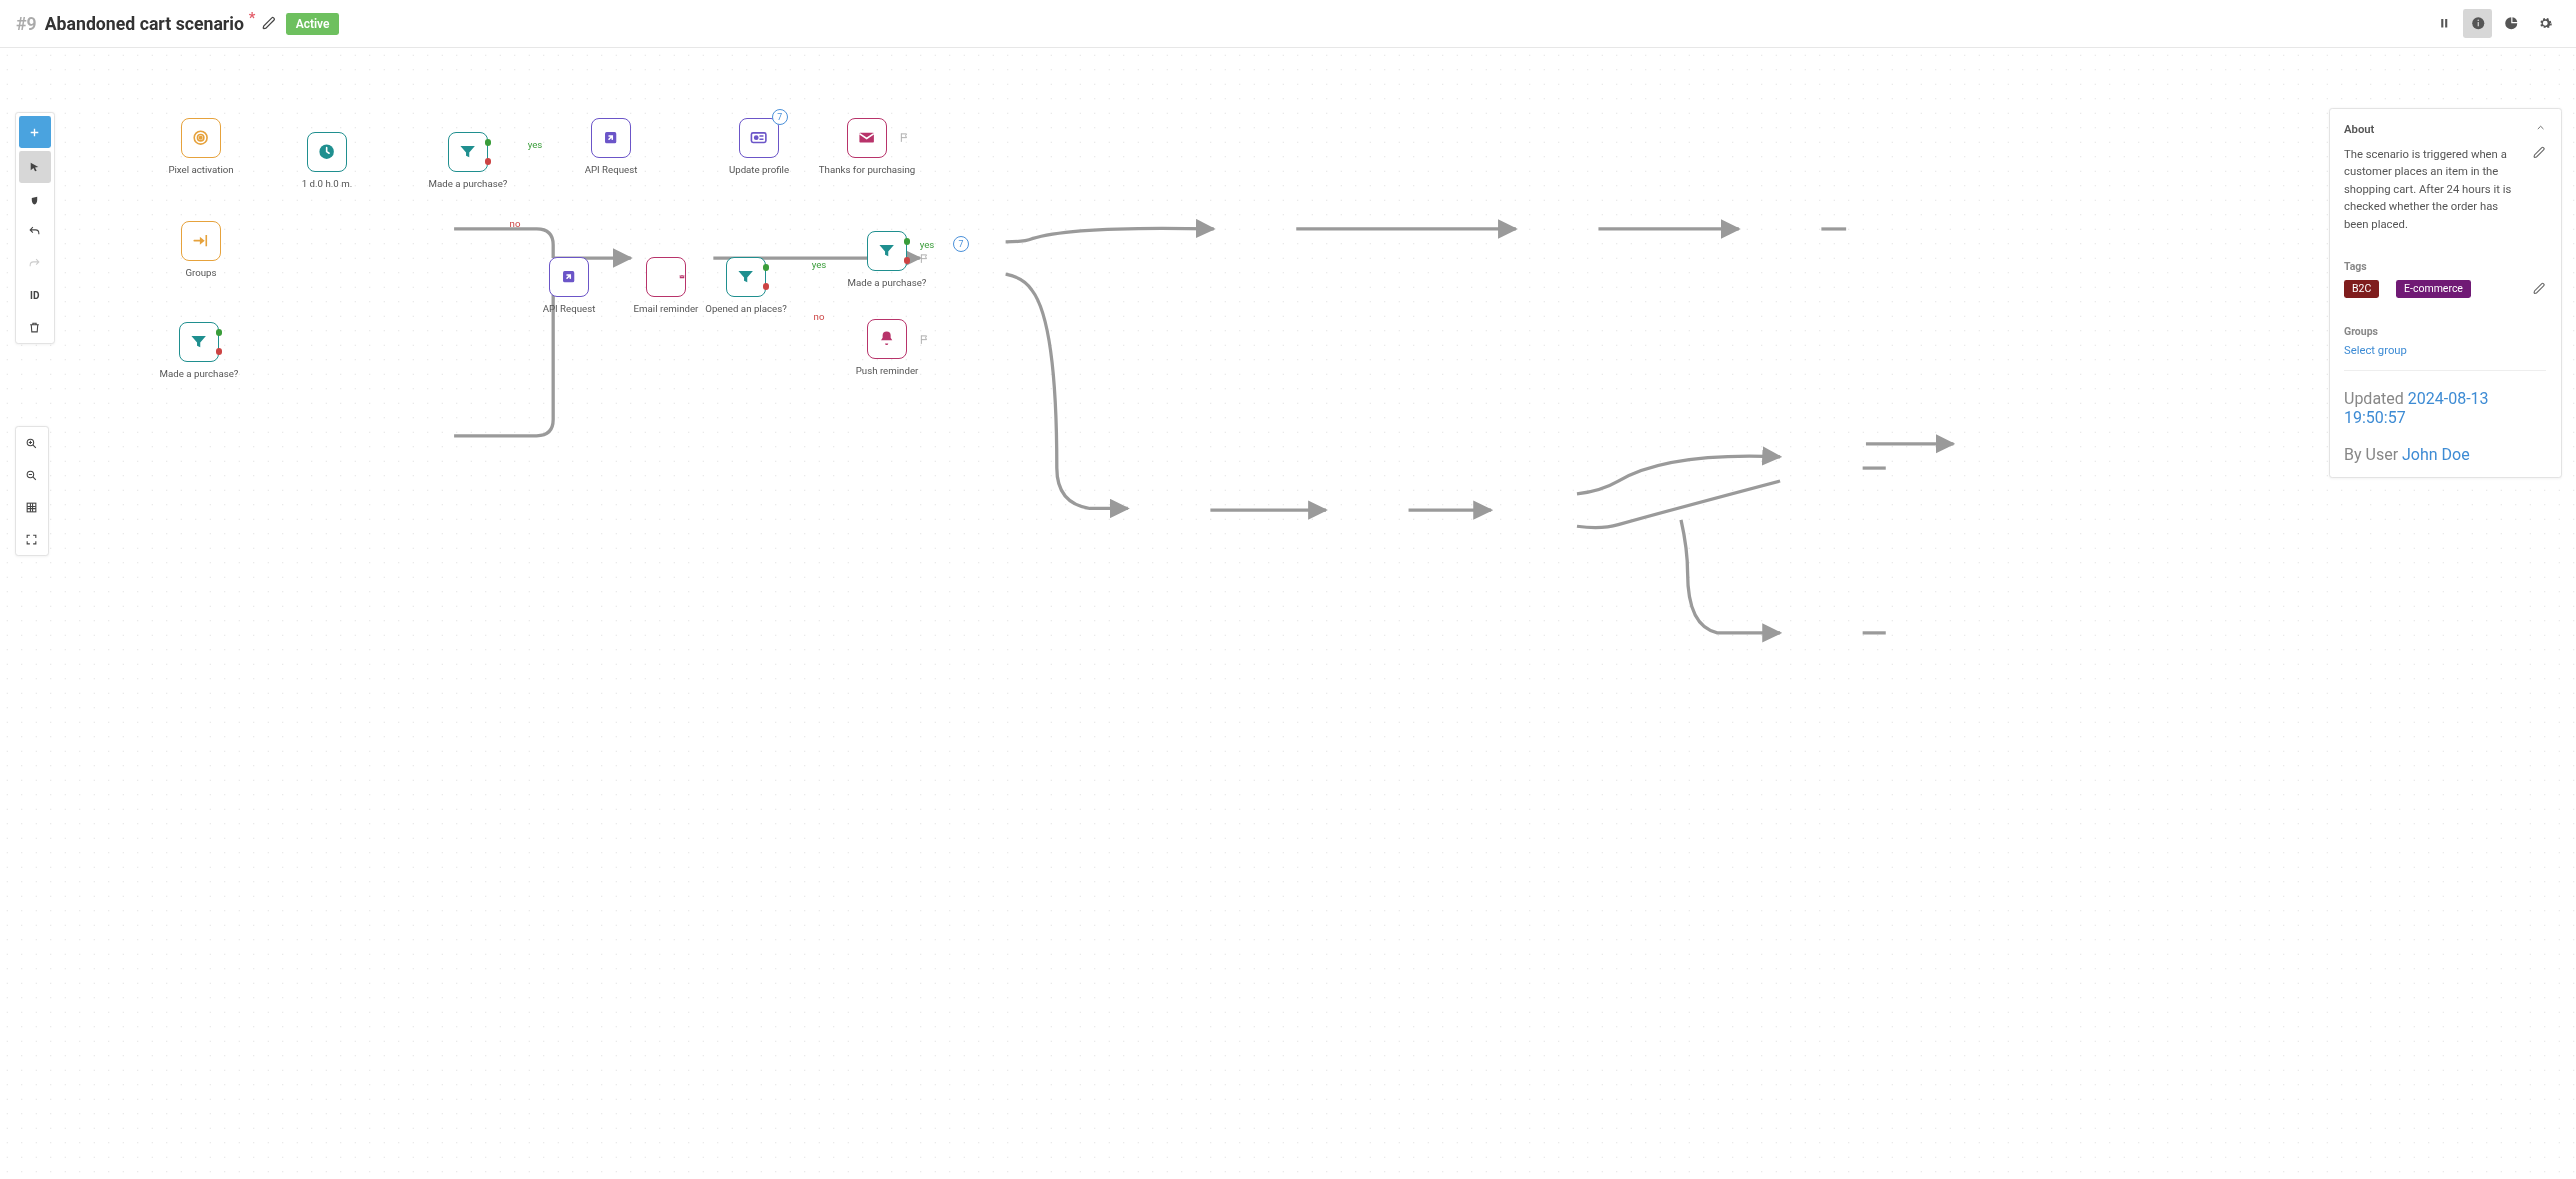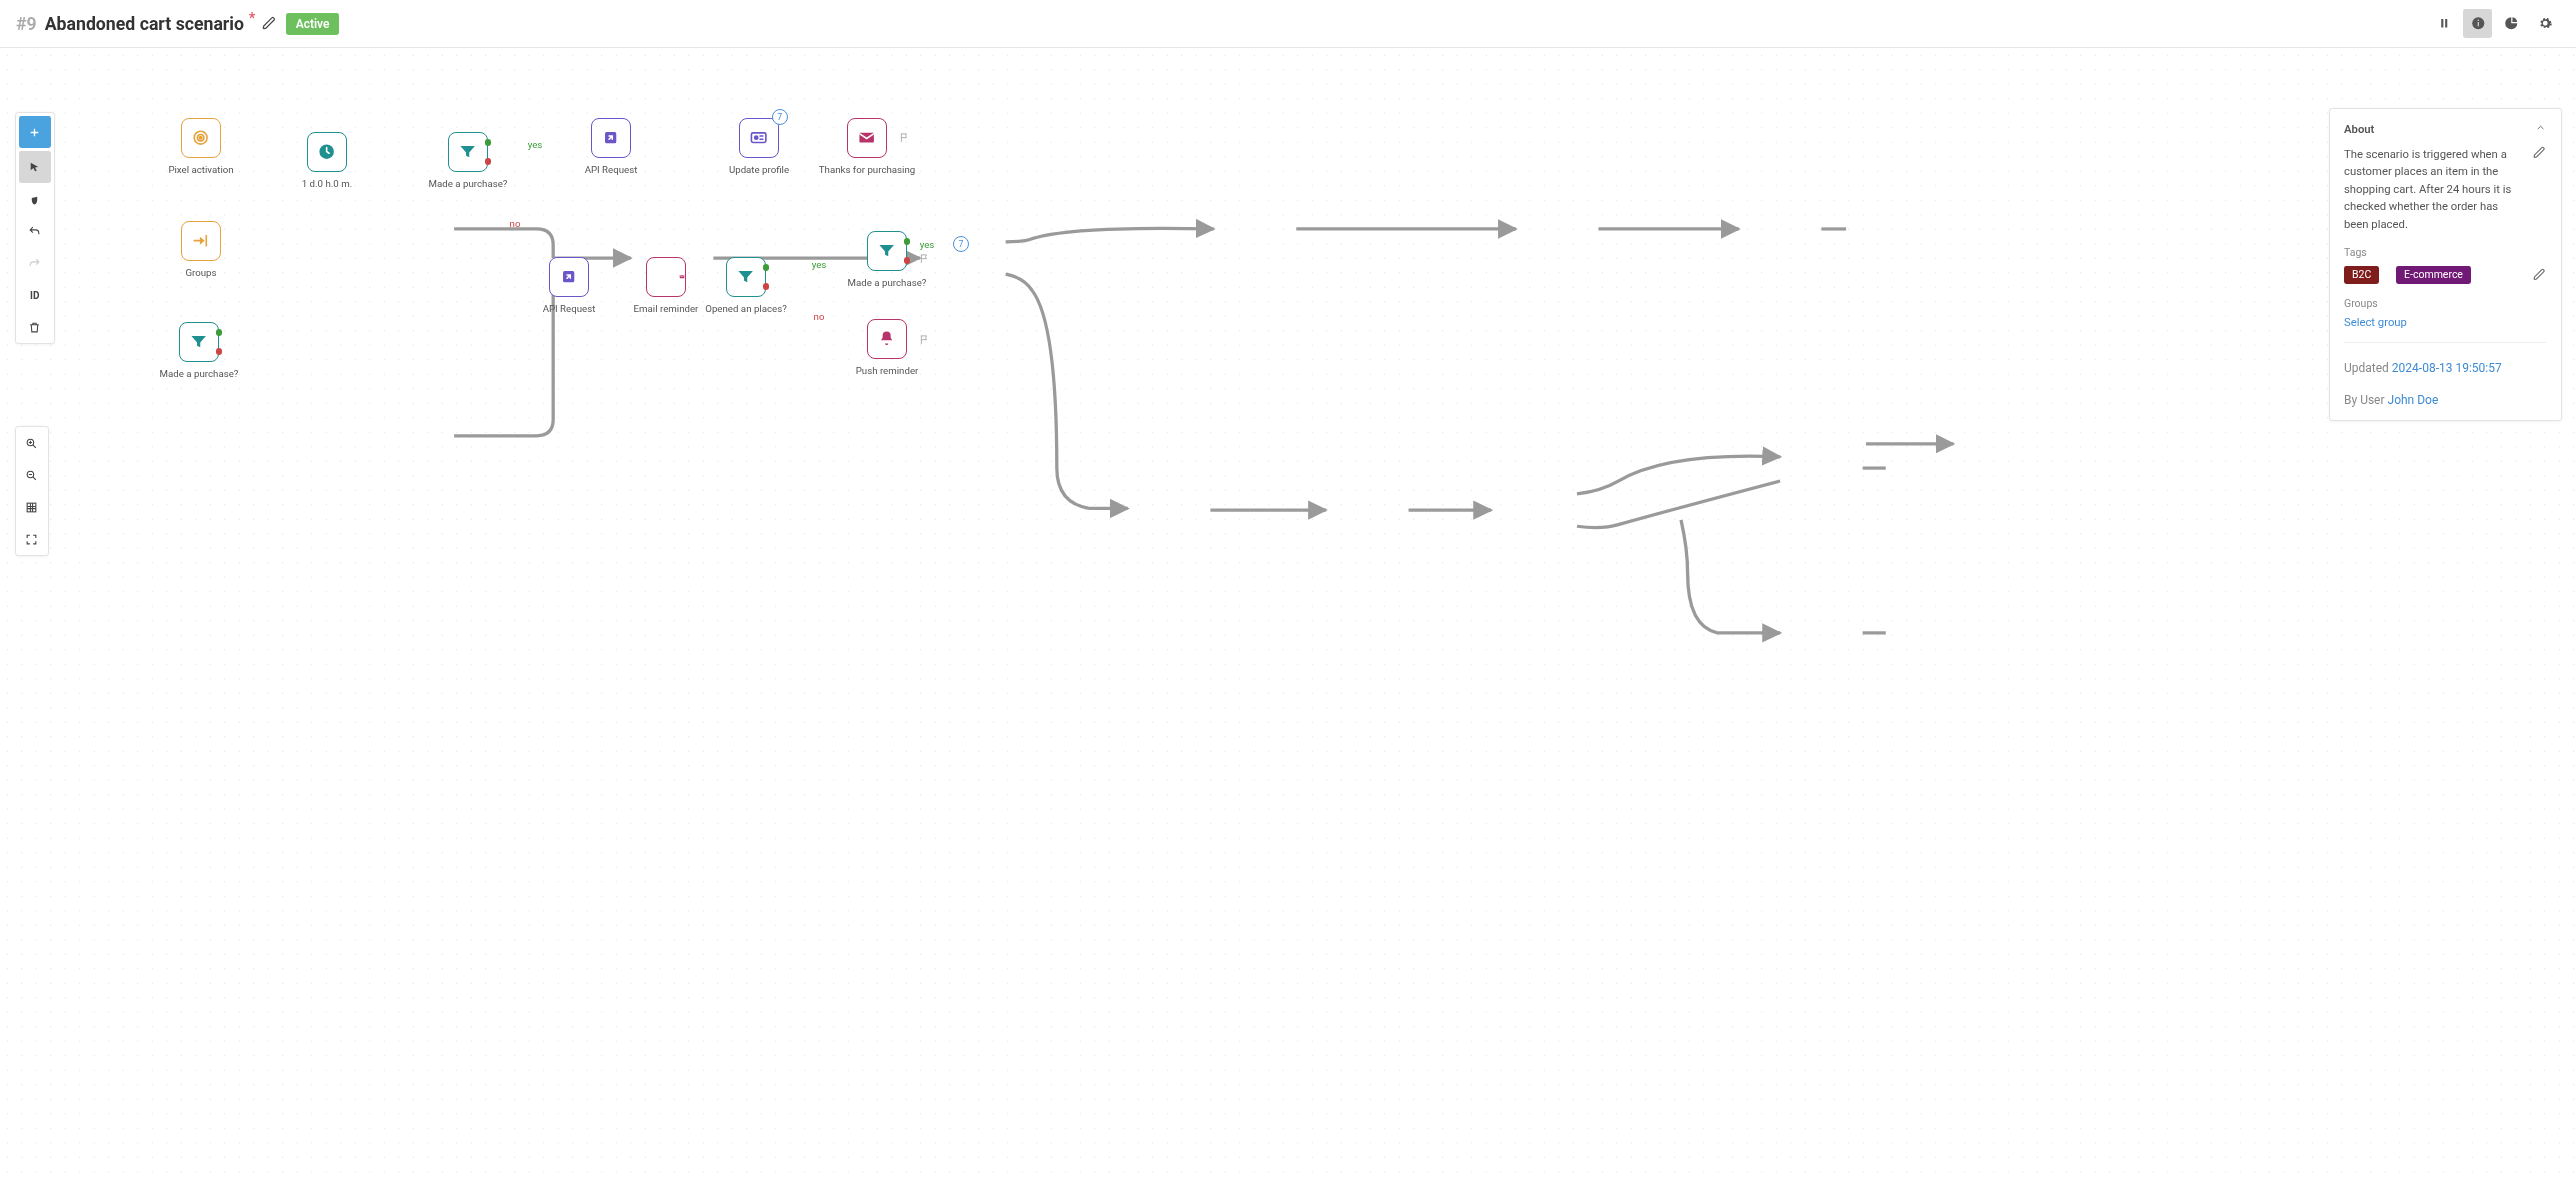--- a/index.html
+++ b/index.html
@@ -137,29 +137,29 @@
     padding: 13px 14.5px;
     z-index: 4;
   }
   .about-heading {
     display: flex; justify-content: space-between; align-items: center;
     font-weight: 600; color: #555; margin-bottom: 9.7px;
   }
   .about-row { display: flex; align-items: flex-start; }
   .about-desc { flex: 1; line-height: 1.55; color: #555; font-size: 11.3px; }
   .about-edit { width: 13px; height: 13px; margin-left: 8px; flex-shrink: 0; cursor: pointer; color: #666; }
-  .about-sub { color: #888; font-size: 10.5px; margin-top: 13px; margin-bottom: 6.4px; }
+  .about-sub { color: #888; font-size: 10.5px; margin-top: 27px; margin-bottom: 6.4px; font-weight: bold; }
   .tags-row { display: flex; align-items: center; }
   .tag { color: #fff; border-radius: 2.4px; padding: 2.4px 8px; font-size: 10.5px; margin-right: 4.8px; }
   .tag.red { background: #7f1d1d; }
   .tag.yellow { background: #701a75; margin-left: 12px; }
   .tags-spacer { flex: 1; }
   .link { color: #3d8bd4; cursor: pointer; }
   .about-hr { border: none; border-top: 0.8px solid #eee; margin: 13px 0 9.7px; }
-  .meta-line { color: #888; font-size: 12px; margin-top: 18px; }
+  .meta-line { color: #888; font-size: 16px; margin-top: 18px; }
 </style>
 </head>
 <body>
 
 <div class="header">
   <span class="sid">#9</span>
   <span class="stitle">Abandoned cart scenario</span>
   <span class="star">*</span>
   <span class="edit-icon">
     <svg viewBox="0 0 24 24" fill="none" stroke="#444" stroke-width="2">

